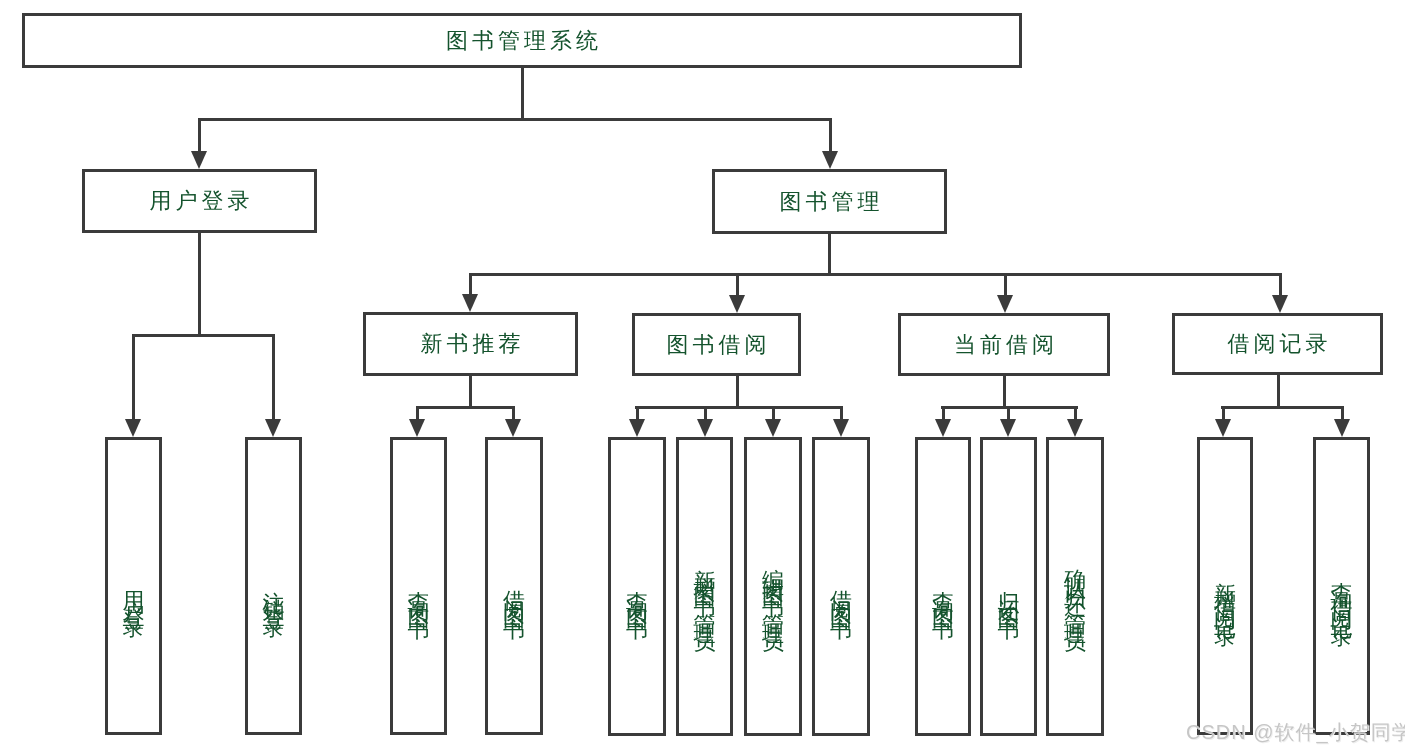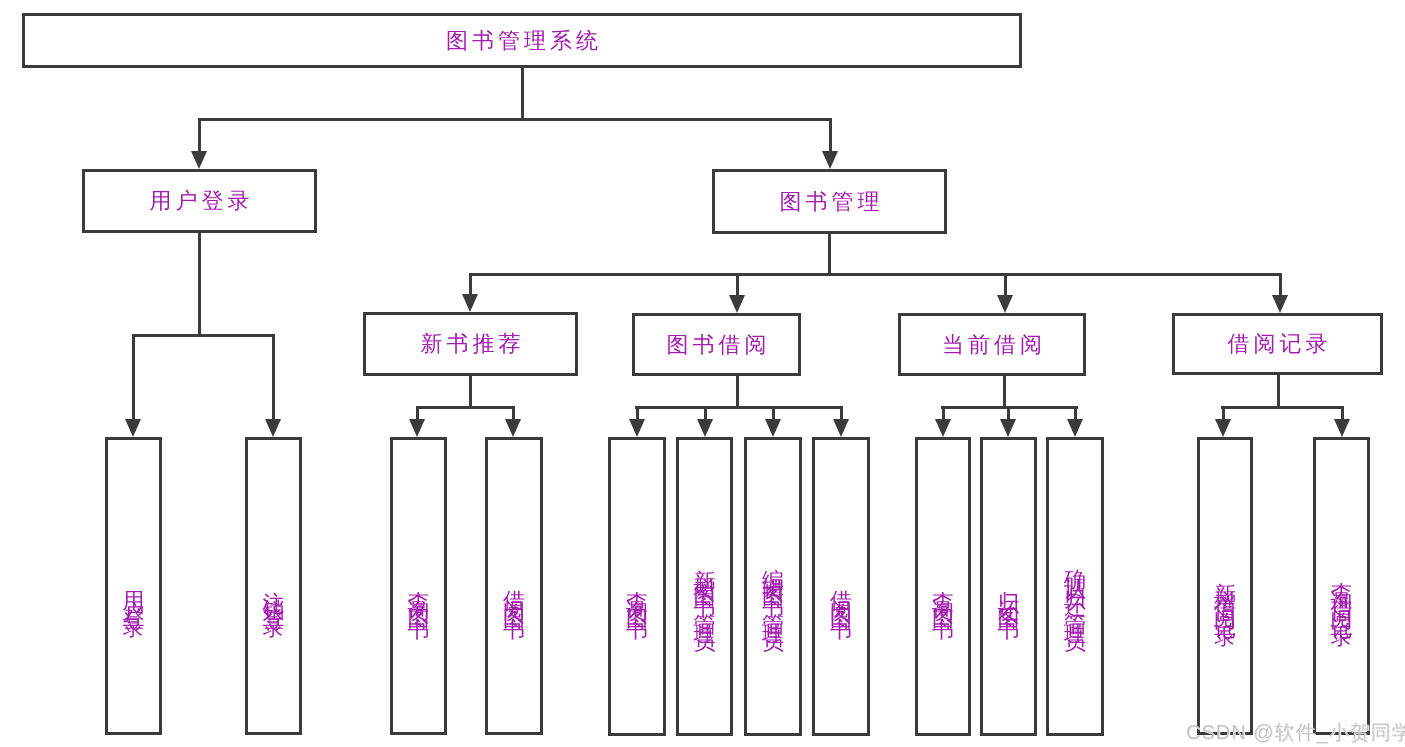--- a/index.html
+++ b/index.html
@@ -1,20 +1,20 @@
 <!DOCTYPE html>
 <html><head>
 <meta charset="utf-8">
 <style>
   html,body{margin:0;padding:0;background:#ffffff;}
   body{width:1405px;height:747px;overflow:hidden;font-family:"Liberation Sans","DejaVu Sans",sans-serif;}
   #canvas{position:relative;width:1405px;height:747px;background:#ffffff;--ink:#3b3b3b;}
   .box{
     position:absolute;box-sizing:border-box;background:#ffffff;
-    border:3px solid var(--ink);color:#a21caf;
+    border:3px solid var(--ink);color:#14532d;
     display:flex;align-items:center;justify-content:center;
     font-size:22px;letter-spacing:4px;line-height:1;white-space:nowrap;
   }
   .box.h{padding-left:4px;} 
   .box.v{
     writing-mode:vertical-rl;text-orientation:mixed;
     letter-spacing:9px;padding-top:9px; 
   }
   .line{position:absolute;background:var(--ink);}
   .ahead{
@@ -83,21 +83,21 @@
     <div class="ahead" style="left: 1067px; top: 419px;"></div>
     <div class="line" style="left: 1222px; top: 406px; width: 3px; height: 15px;"></div>
     <div class="ahead" style="left: 1215px; top: 419px;"></div>
     <div class="line" style="left: 1341px; top: 406px; width: 3px; height: 15px;"></div>
     <div class="ahead" style="left: 1334px; top: 419px;"></div>
     <div class="box h" style="left: 22px; top: 13px; width: 1000px; height: 55px;">图书管理系统</div>
     <div class="box h" style="left: 82px; top: 169px; width: 235px; height: 64px;">用户登录</div>
     <div class="box h" style="left: 712px; top: 169px; width: 235px; height: 65px;">图书管理</div>
     <div class="box h" style="left: 363px; top: 312px; width: 215px; height: 64px;">新书推荐</div>
     <div class="box h" style="left: 632px; top: 313px; width: 169px; height: 63px;">图书借阅</div>
-    <div class="box h" style="left: 898px; top: 313px; width: 188px; height: 63px;">当前借阅</div>
+    <div class="box h" style="left: 898px; top: 313px; width: 212px; height: 63px;">当前借阅</div>
     <div class="box h" style="left: 1172px; top: 313px; width: 211px; height: 62px;">借阅记录</div>
     <div class="box v" style="left: 105px; top: 437px; width: 57px; height: 298px;">用户登录</div>
     <div class="box v" style="left: 245px; top: 437px; width: 57px; height: 298px;">注销登录</div>
     <div class="box v" style="left: 390px; top: 437px; width: 57px; height: 298px;">查询图书</div>
     <div class="box v" style="left: 485px; top: 437px; width: 58px; height: 298px;">借阅图书</div>
     <div class="box v" style="left: 608px; top: 437px; width: 58px; height: 299px;">查询图书</div>
     <div class="box v" style="left: 676px; top: 437px; width: 57px; height: 299px;">新增图书（管理员）</div>
     <div class="box v" style="left: 744px; top: 437px; width: 58px; height: 299px;">编辑图书（管理员）</div>
     <div class="box v" style="left: 812px; top: 437px; width: 58px; height: 299px;">借阅图书</div>
     <div class="box v" style="left: 915px; top: 437px; width: 56px; height: 299px;">查询图书</div>

